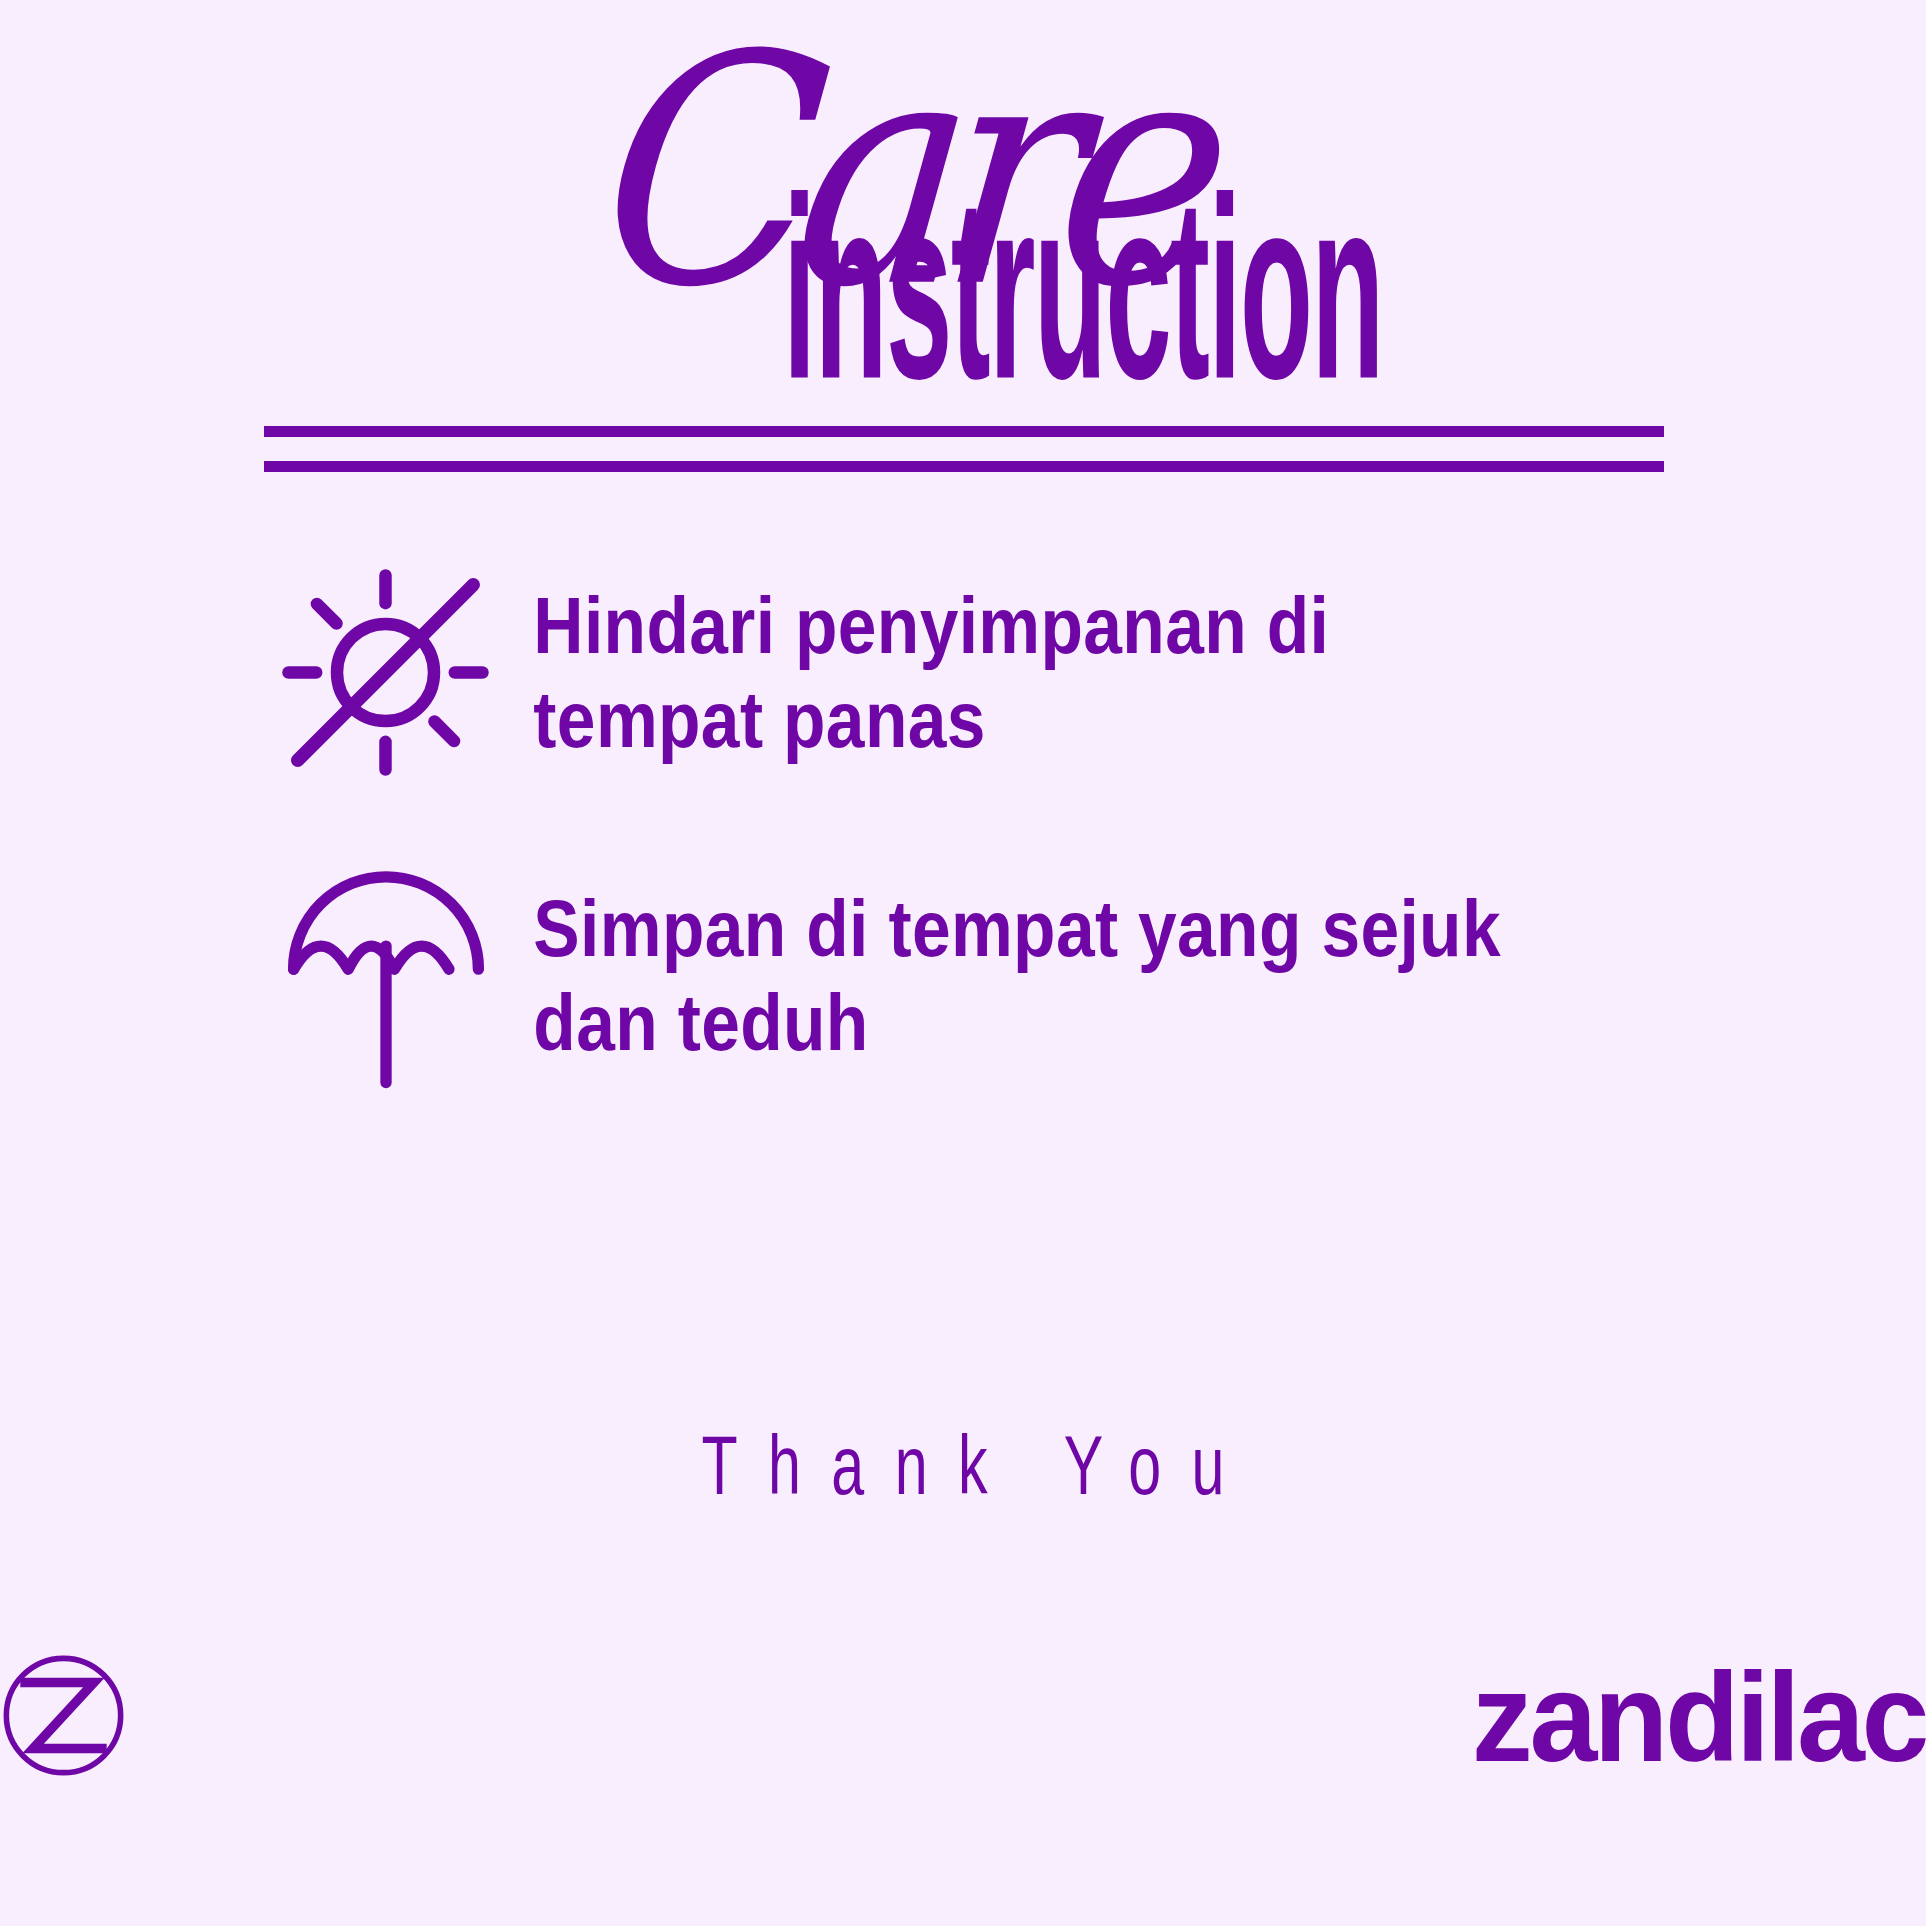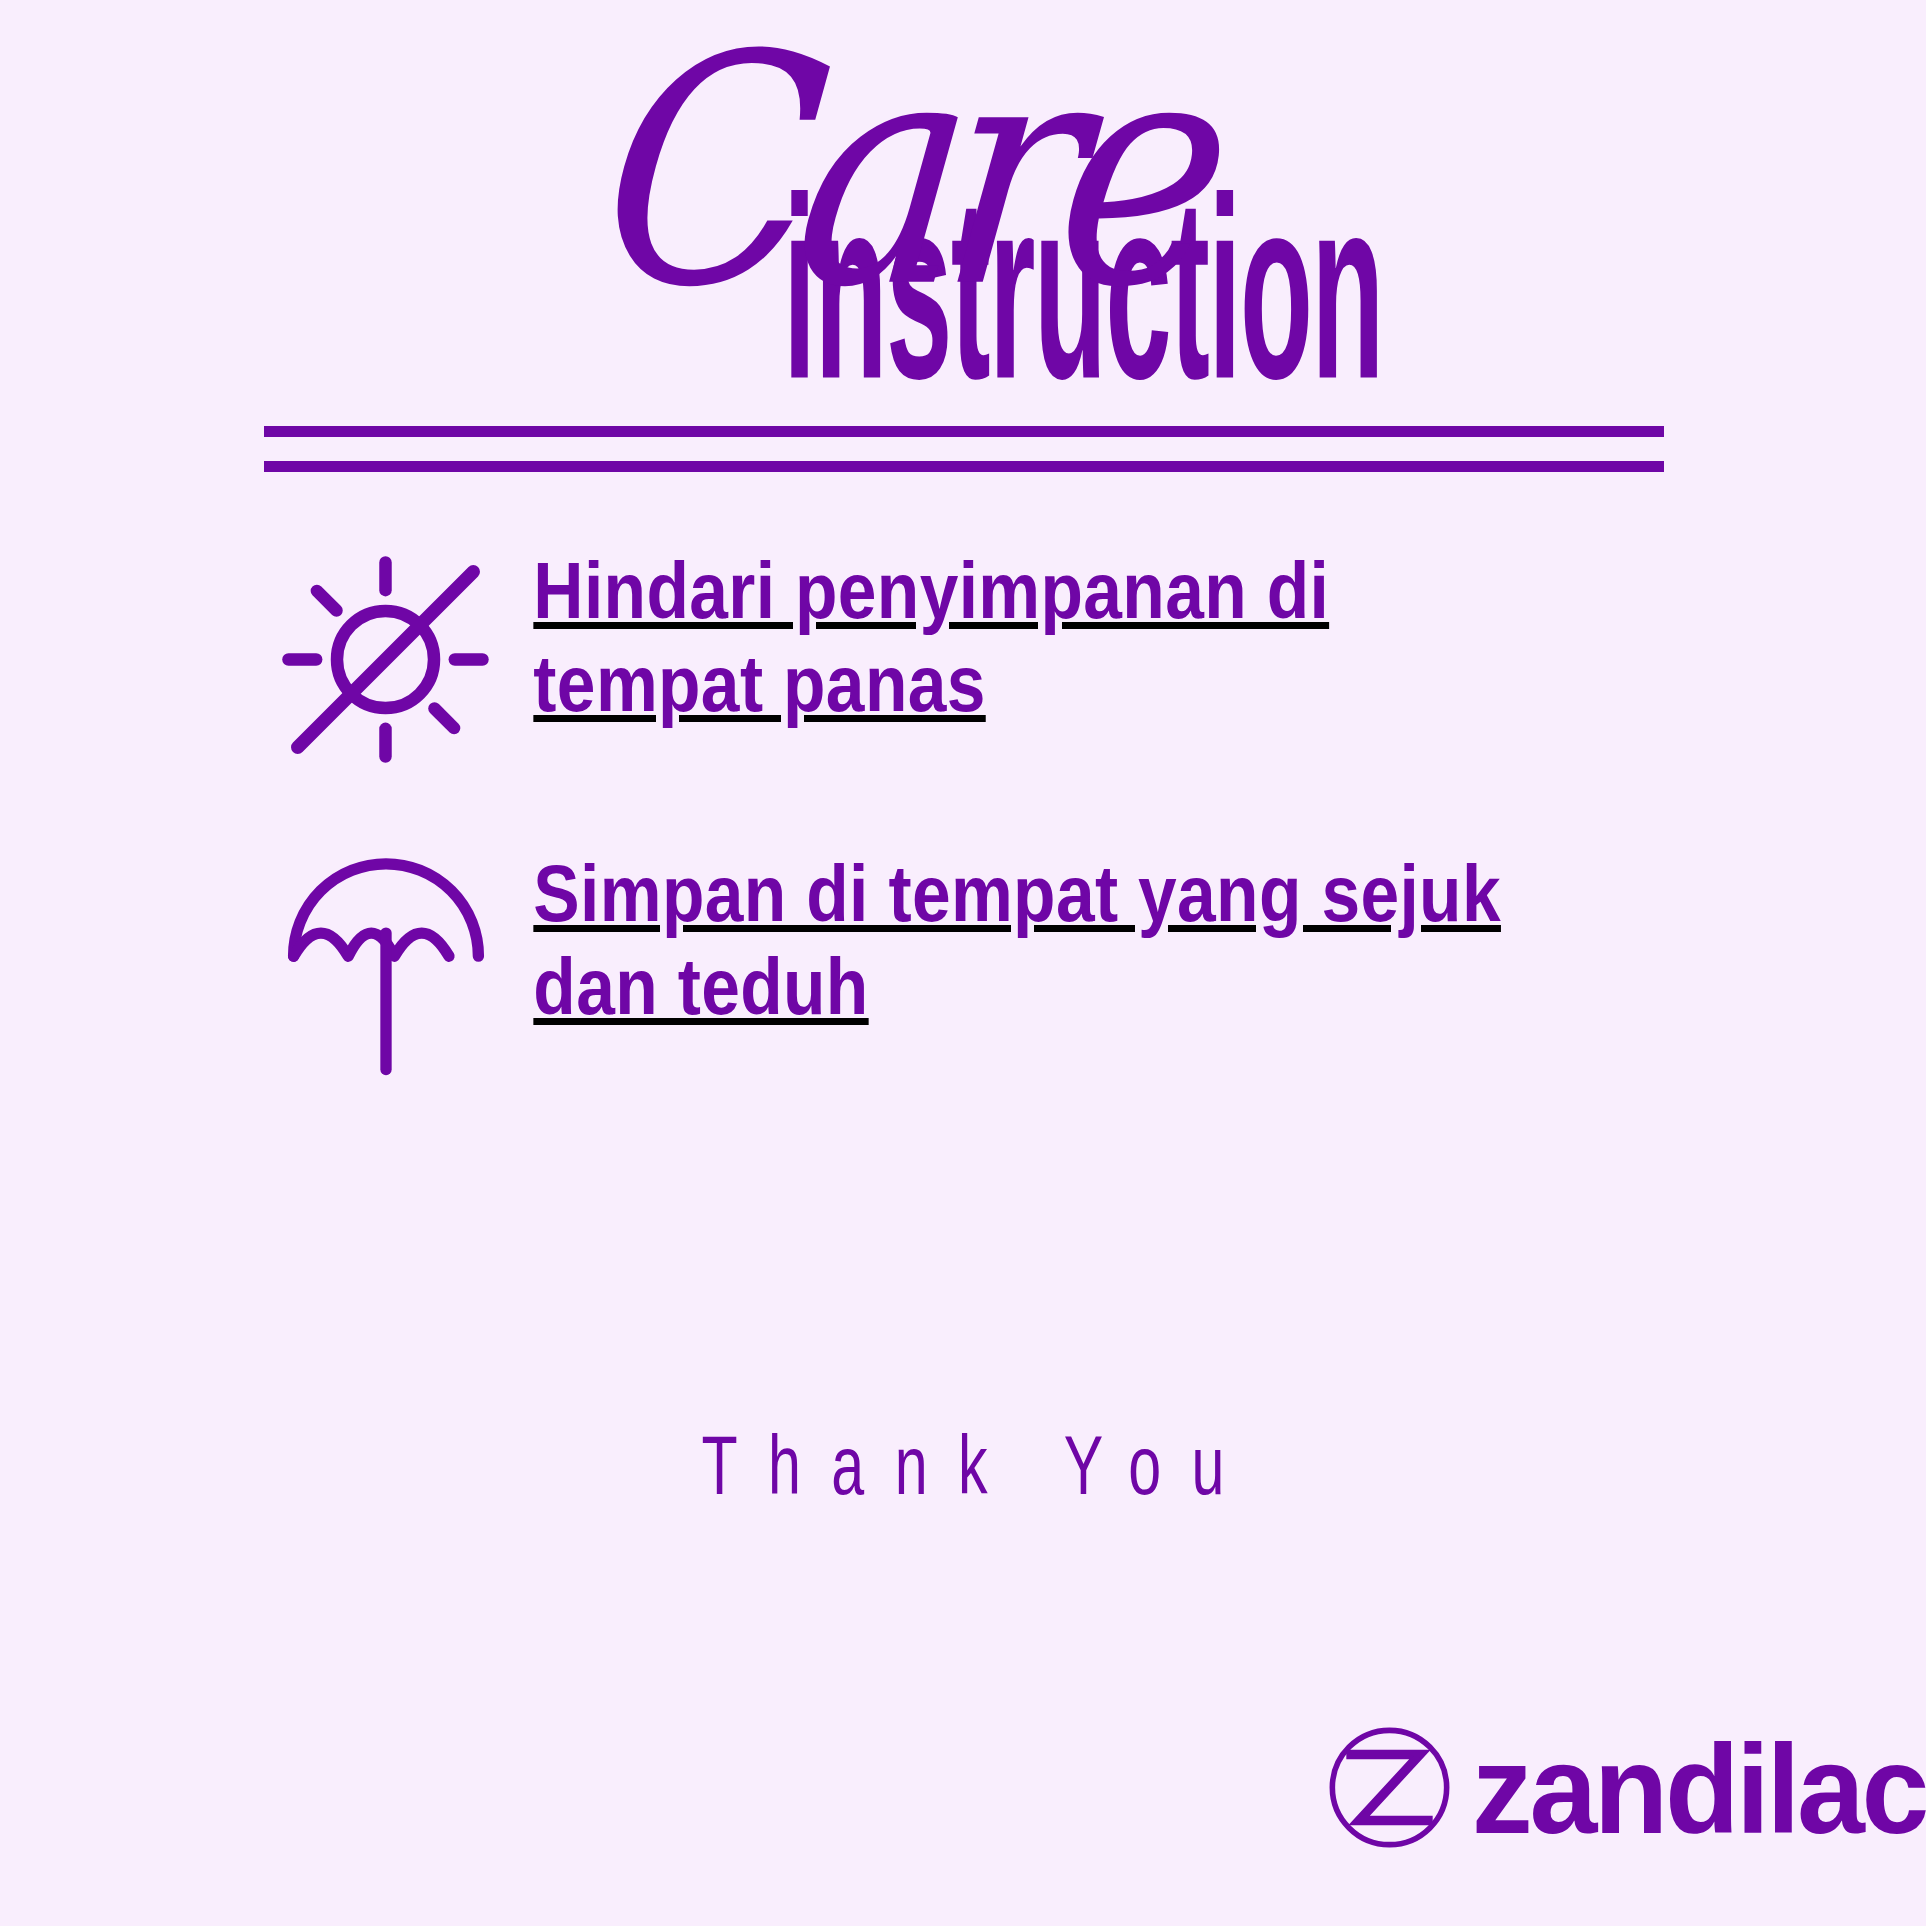--- a/index.html
+++ b/index.html
@@ -78,23 +78,22 @@
 
   
   .rows {
     position: absolute;
     left: 257px;
     top: 544px;
     width: 1438px;
   }
   .row {
     display: flex;
-    align-items: flex-start;
+    align-items: center;
     height: 257px;
-    text-decoration: underline;
   }
   .row + .row { margin-top: 46px; }
 
   .row-icon {
     width: 257px;
     flex: 0 0 257px;
     display: flex;
     align-items: center;
     justify-content: center;
   }
@@ -126,25 +125,25 @@
     letter-spacing: 38px;
     text-indent: 38px;
     transform: scaleX(0.80) scaleY(1.12);
     transform-origin: center top;
   }
 
   
   .logo {
     position: absolute;
     left: 0;
-    top: 1724px;
+    top: 1652px;
     width: 1926px;
     display: flex;
     align-items: center;
-    justify-content: flex-end;
+    justify-content: space-between;
     gap: 19px;
   }
   .logo-mark { display: block; }
   .logo-word {
     font-family: "Liberation Sans", sans-serif;
     font-weight: 700;
     font-size: 122px;
     line-height: 1;
     color: #6f06a6;
     letter-spacing: -3.4px;

